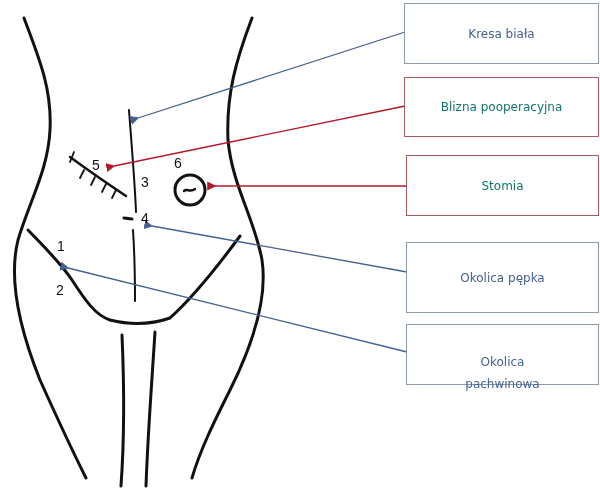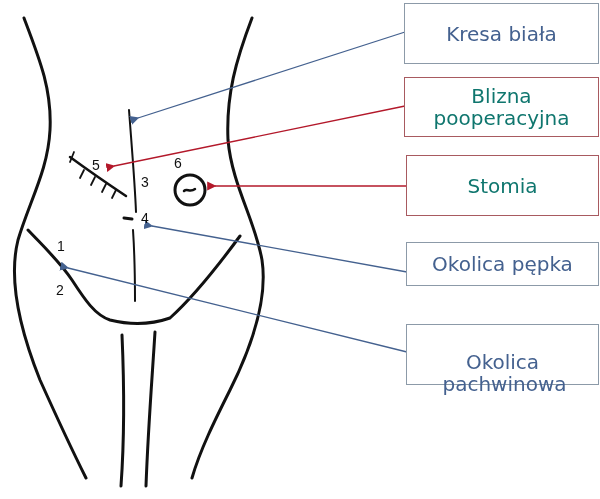--- a/index.html
+++ b/index.html
@@ -1,18 +1,18 @@
 <!DOCTYPE html>
 <html><head>
 <meta charset="utf-8">
 <style>
   html,body{margin:0;padding:0;background:#fff;}
   body{width:600px;height:499px;position:relative;overflow:hidden;font-family:"Liberation Sans",sans-serif;}
   svg.figure{position:absolute;left:0;top:0;}
-  .box{position:absolute;box-sizing:border-box;border:1.5px solid;background:#fff;display:flex;align-items:center;justify-content:center;text-align:center;font-family:"DejaVu Sans",sans-serif;font-size:20px;line-height:22px;}
+  .box{position:absolute;box-sizing:border-box;border:1.5px solid;background:#fff;display:flex;align-items:center;justify-content:center;text-align:center;font-family:"DejaVu Sans",sans-serif;font-size:12px;line-height:22px;}
   .box.blue{border-color:#8c9aa8;color:#44618f;}
   .box.red{border-color:#a85a60;color:#0f766e;}
   .num{position:absolute;font-family:"Liberation Sans",sans-serif;font-size:14px;color:#111;}
 </style>
 </head>
 <body>
 
 <svg class="figure" width="600" height="499" viewBox="0 0 600 499">
   <g fill="none" stroke="#111" stroke-width="3" stroke-linecap="round">
 
@@ -63,18 +63,18 @@
 
 <div class="box blue" style="left:404px;top:3px;width:195px;height:61px;">
     <span>Kresa biała</span>
   </div>
 <div class="box red" style="left:404px;top:77px;width:195px;height:60px;">
     <span style="display:block;width:140px;">Blizna pooperacyjna</span>
   </div>
 <div class="box red" style="left:406px;top:155px;width:193px;height:61px;">
     <span>Stomia</span>
   </div>
-<div class="box blue" style="left:406px;top:242px;width:193px;height:44px;">
+<div class="box blue" style="left:406px;top:242px;width:193px;height:71px;">
     <span>Okolica pępka</span>
   </div>
 <div class="box blue" style="left:406px;top:324px;width:193px;height:61px;">
     <span style="display:block;width:120px;margin-top:36px;">Okolica pachwinowa</span>
   </div>
 
 </body></html>

